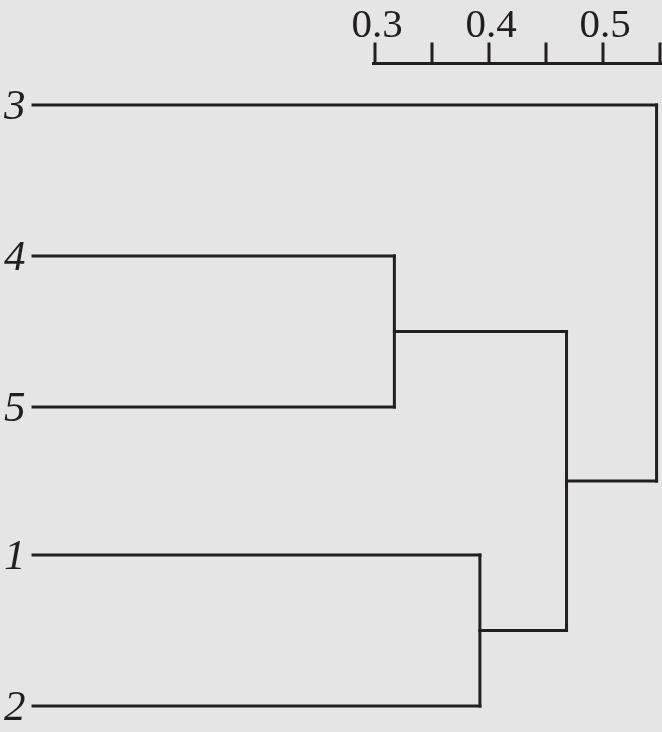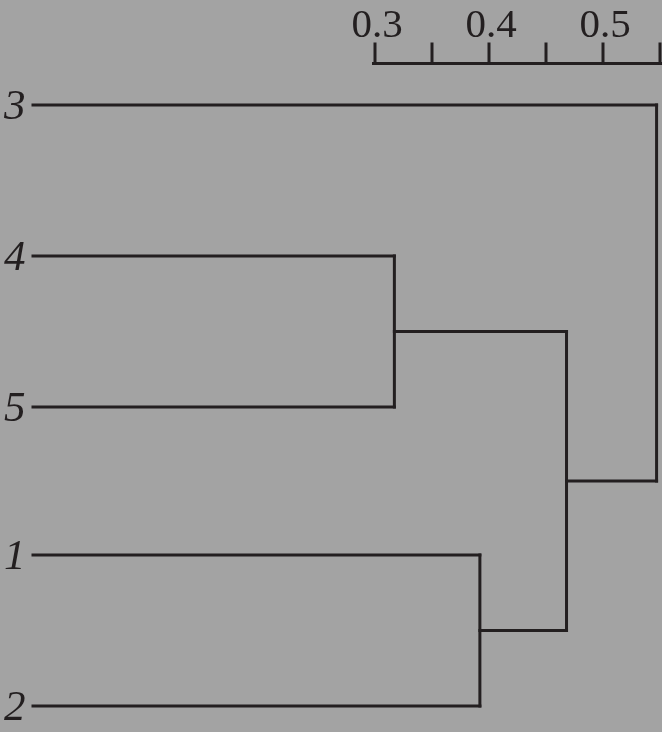--- a/index.html
+++ b/index.html
@@ -4,21 +4,21 @@
 <style>
   html, body {
     margin: 0;
     padding: 0;
     background: #ffffff;
   }
   .figure {
     position: relative;
     width: 662px;
     height: 732px;
-    background: #a3a3a3;
+    background: #e5e5e5;
     overflow: hidden;
   }
   svg text {
     font-family: "Liberation Serif", "DejaVu Serif", serif;
   }
   .axis-tick-label {
     font-size: 41px;
     font-style: normal;
   }
   .leaf-label {

